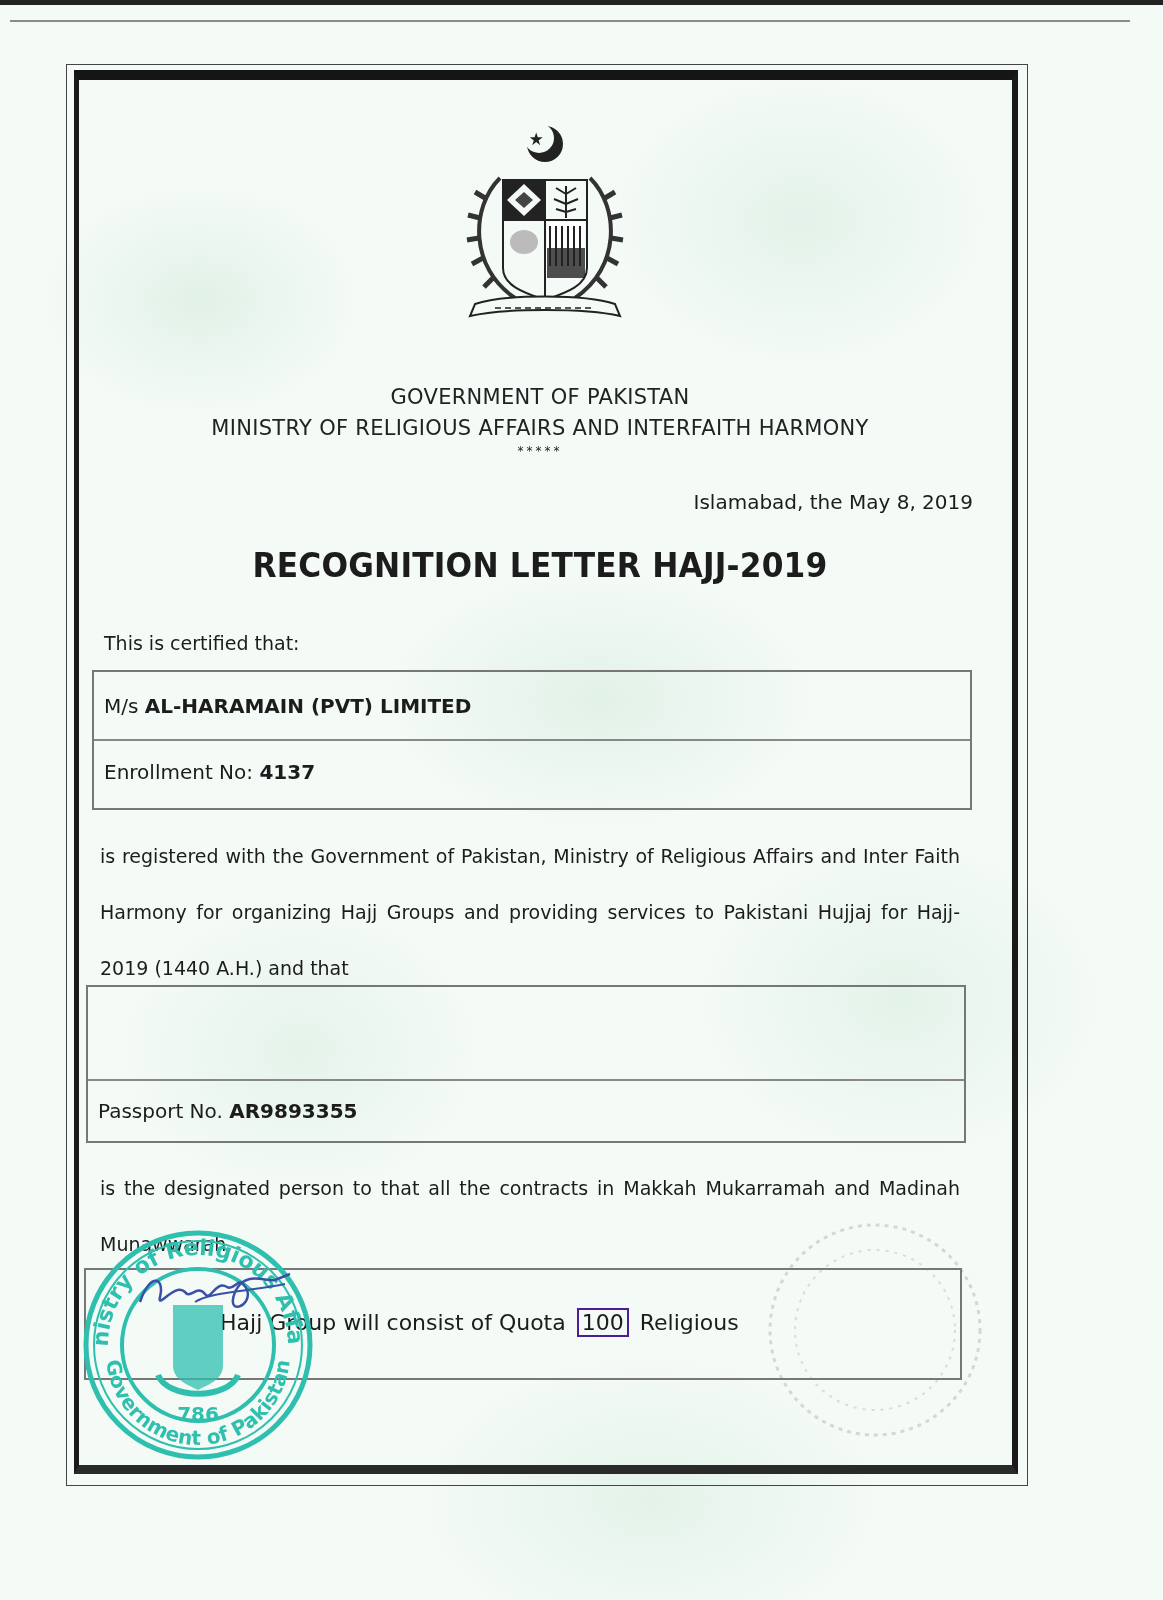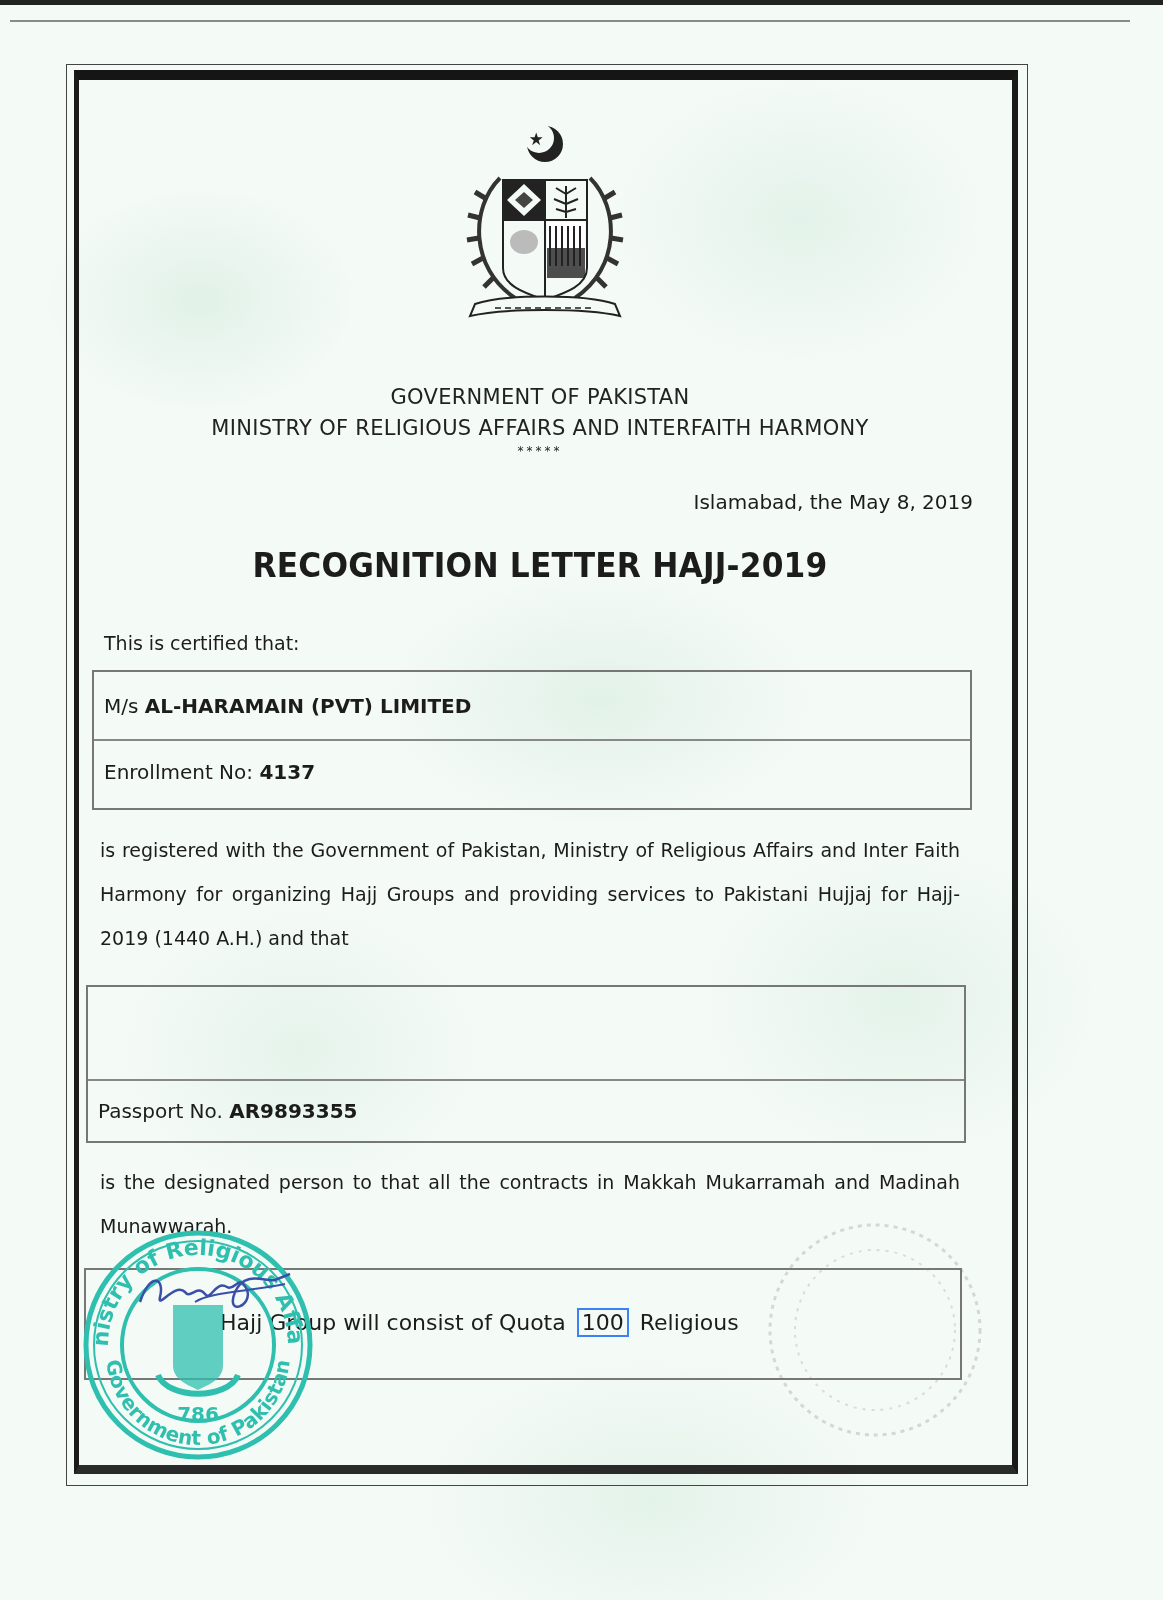--- a/index.html
+++ b/index.html
@@ -43,33 +43,33 @@
   .box .row { position: absolute; left: 0; right: 0; }
   .box .row.div { border-bottom: 2px solid #888; }
   .field { position: absolute; left: 10px; font-size: 20px; white-space: nowrap; }
   .field b { font-weight: bold; }
 
   .box1 { left: 92px; top: 670px; width: 880px; height: 140px; }
   .box1 .r1 { top: 0; height: 67px; }
   .box1 .f1 { top: 22px; }
   .box1 .f2 { top: 88px; }
 
-  .para { position: absolute; left: 100px; width: 860px; font-size: 19px; line-height: 44px;
+  .para { position: absolute; left: 100px; width: 860px; font-size: 19px; line-height: 56px;
     text-align: justify; }
   .para1 { top: 828px; }
   .para2 { top: 1160px; }
 
   .box2 { left: 86px; top: 985px; width: 880px; height: 158px; }
   .box2 .r1 { top: 0; height: 92px; }
   .box2 .f1 { top: 33px; }
   .box2 .f2 { top: 112px; }
 
   .box3 { left: 84px; top: 1268px; width: 878px; height: 112px; }
   .quota { position: absolute; left: 134px; top: 38px; font-size: 22px; white-space: nowrap; }
-  .quota-num { display: inline-block; border: 2px solid #3b82f6; padding: 0 3px; margin: 0 4px; }
+  .quota-num { display: inline-block; border: 2px solid #4c1d95; padding: 0 3px; margin: 0 4px; }
 
   .stamp { position: absolute; left: 78px; top: 1225px; width: 240px; height: 240px; }
   .signature { position: absolute; left: 135px; top: 1262px; width: 160px; height: 60px; }
   .faint-seal { position: absolute; left: 760px; top: 1215px; width: 230px; height: 230px; opacity: 0.25; }
 </style>
 </head>
 <body>
 
 <div class="top-rule"></div>
 <div class="top-line"></div>

